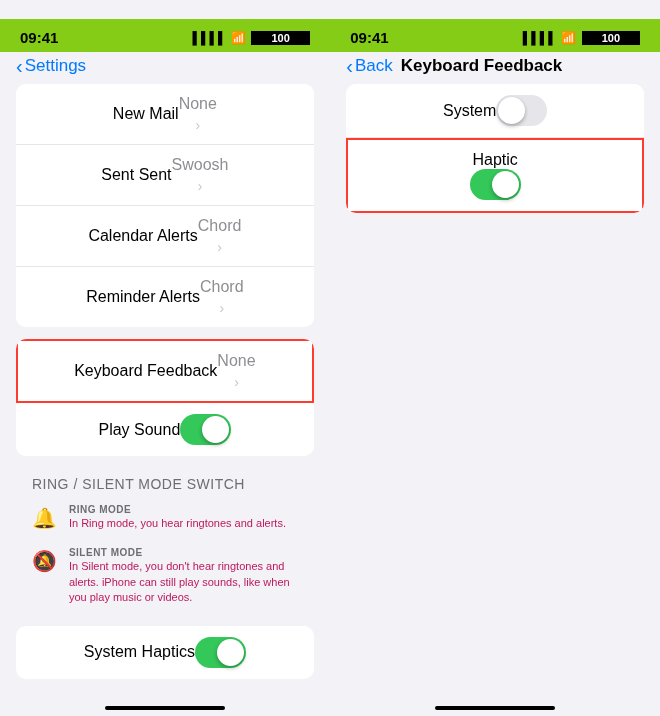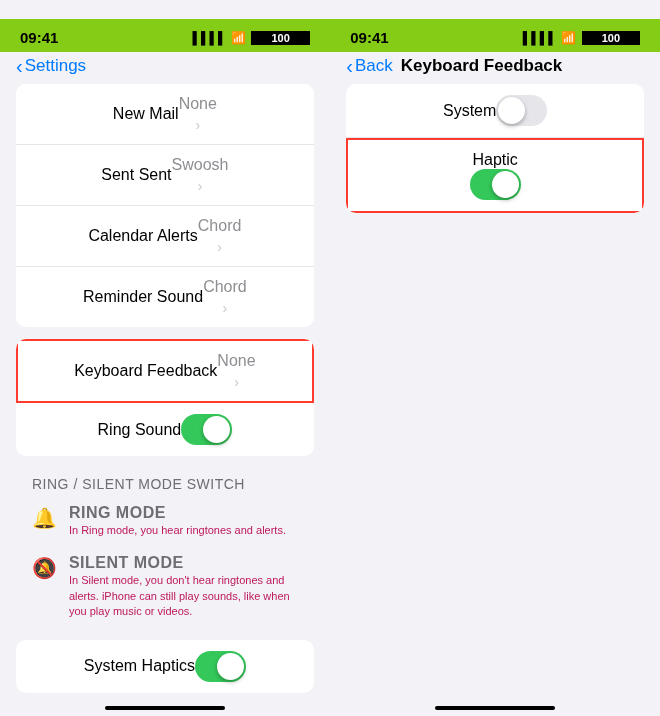--- a/index.html
+++ b/index.html
@@ -171,21 +171,21 @@
     .info-icon {
       font-size: 20px;
       margin-top: 2px;
       flex-shrink: 0;
     }
     .info-text-group {
       display: flex;
       flex-direction: column;
     }
     .info-label {
-      font-size: 16px;
+      font-size: 10px;
       color: #6d6d72;
       text-transform: uppercase;
       letter-spacing: 0.5px;
       font-weight: 600;
     }
     .info-desc {
       font-size: 11px;
       color: #be185d;
       line-height: 1.4;
       margin-top: 1px;
@@ -257,38 +257,38 @@
         </div>
       </div>
       <div class="settings-row">
         <span class="row-label">Calendar Alerts</span>
         <div class="row-right">
           <span>Chord</span>
           <span class="chevron">›</span>
         </div>
       </div>
       <div class="settings-row">
-        <span class="row-label">Reminder Sound</span>
+        <span class="row-label">Reminder Alerts</span>
         <div class="row-right">
           <span>Chord</span>
           <span class="chevron">›</span>
         </div>
       </div>
     </div>
 
     <div class="settings-group">
       <div class="settings-row highlighted-row" style="border: 2px solid #ff3b30;">
         <span class="row-label">Keyboard Feedback</span>
         <div class="row-right">
           <span>None</span>
           <span class="chevron">›</span>
         </div>
       </div>
       <div class="settings-row">
-        <span class="row-label">Ring Sound</span>
+        <span class="row-label">Play Sound</span>
         <div class="toggle on">
           <div class="toggle-knob"></div>
         </div>
       </div>
     </div>
 
     <div class="section-header">RING / SILENT MODE SWITCH</div>
 
 
     <div class="info-row">

